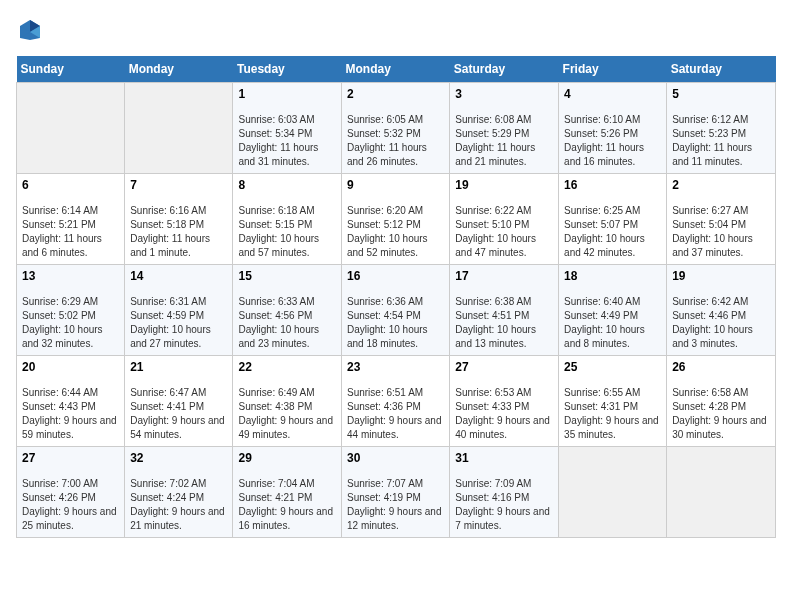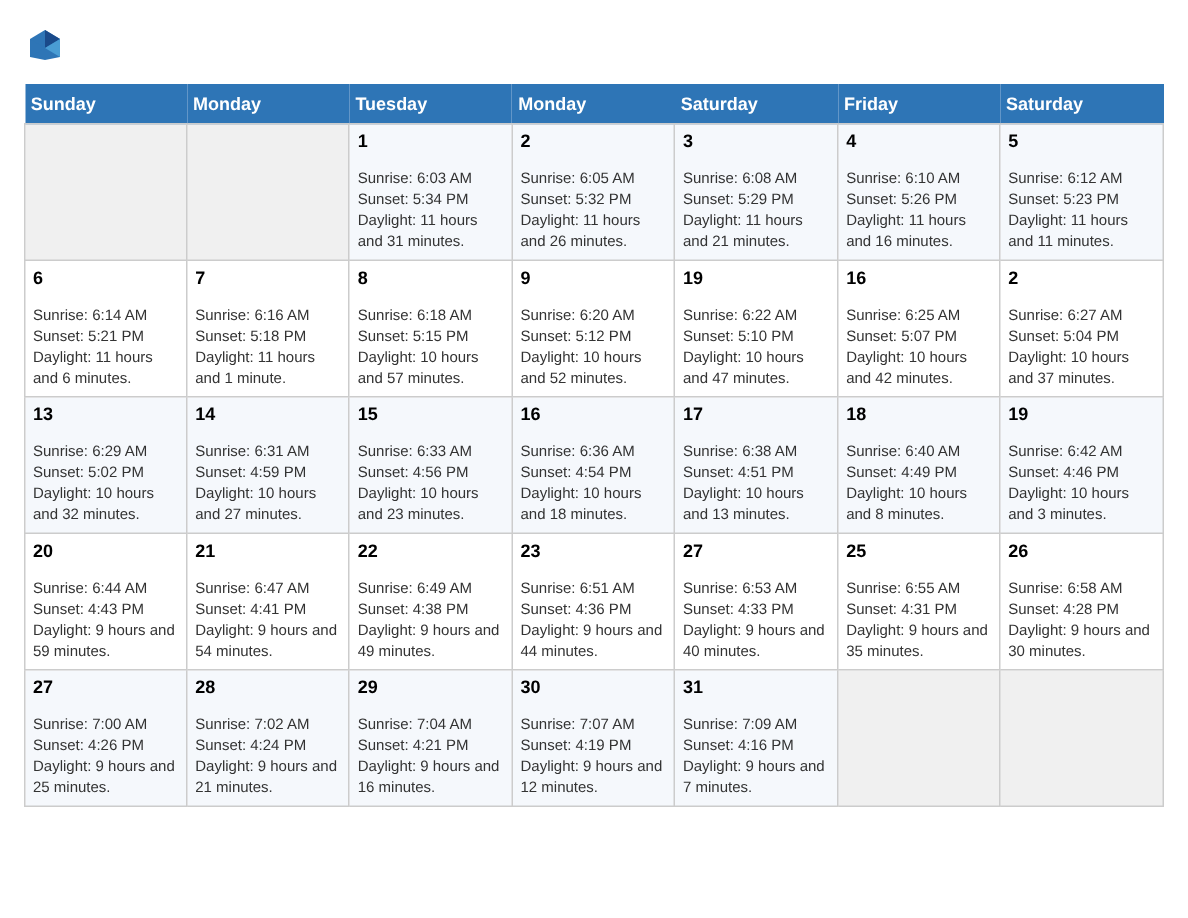--- a/index.html
+++ b/index.html
@@ -237,21 +237,21 @@
           <span class="day-num">26</span>
           <div class="day-info">Sunrise: 6:58 AM<br>Sunset: 4:28 PM<br>Daylight: 9 hours and 30 minutes.</div>
         </td>
       </tr>
       <tr>
         <td>
           <span class="day-num">27</span>
           <div class="day-info">Sunrise: 7:00 AM<br>Sunset: 4:26 PM<br>Daylight: 9 hours and 25 minutes.</div>
         </td>
         <td>
-          <span class="day-num">28</span>
+          <span class="day-num">32</span>
           <div class="day-info">Sunrise: 7:02 AM<br>Sunset: 4:24 PM<br>Daylight: 9 hours and 21 minutes.</div>
         </td>
         <td>
           <span class="day-num">29</span>
           <div class="day-info">Sunrise: 7:04 AM<br>Sunset: 4:21 PM<br>Daylight: 9 hours and 16 minutes.</div>
         </td>
         <td>
           <span class="day-num">30</span>
           <div class="day-info">Sunrise: 7:07 AM<br>Sunset: 4:19 PM<br>Daylight: 9 hours and 12 minutes.</div>
         </td>

